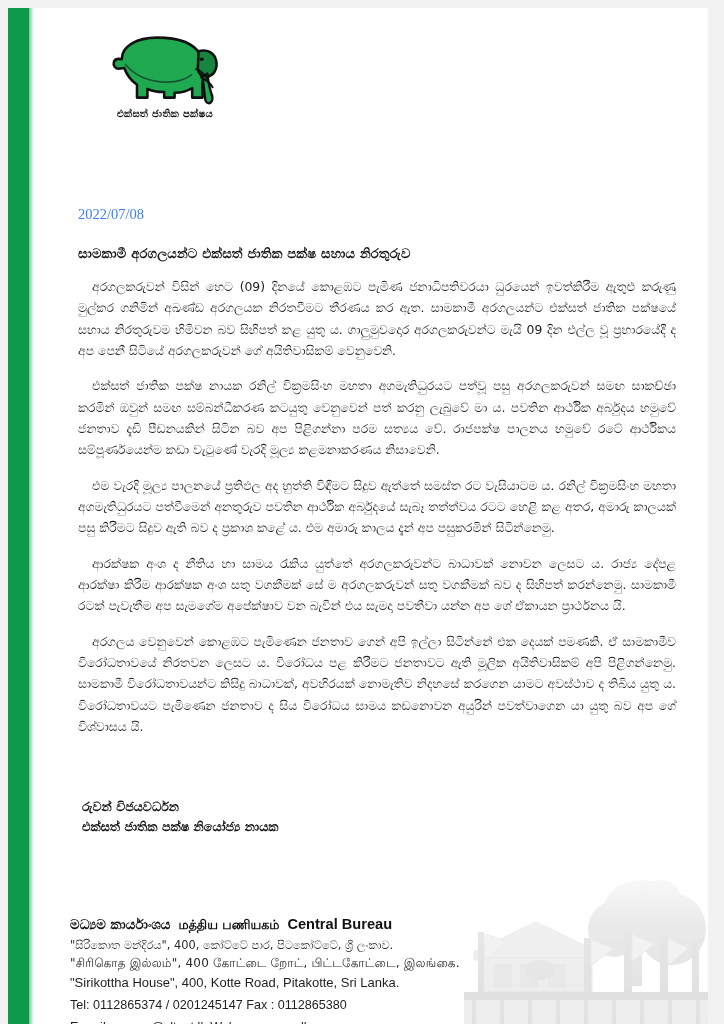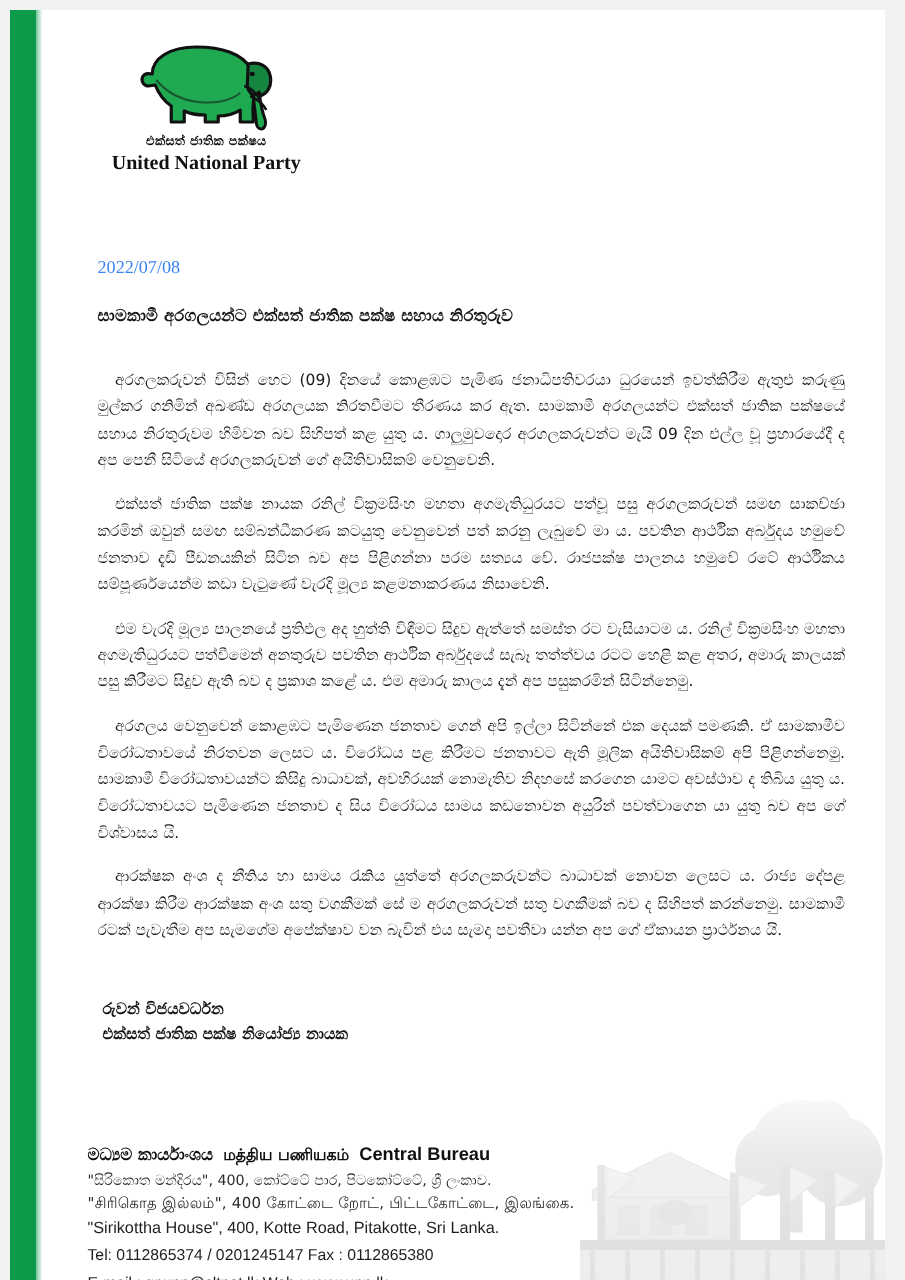--- a/index.html
+++ b/index.html
@@ -102,21 +102,21 @@
     width: 590px;
     font-family: "DejaVu Sans", sans-serif;
     font-size: 13.2px;
     font-weight: bold;
     color: #151515;
     letter-spacing: 0.15px;
   }
   .paragraphs {
     position: absolute;
     left: 44px;
-    top: 285px;
+    top: 268px;
     width: 598px;
   }
   .para {
     font-family: "DejaVu Sans", sans-serif;
     font-size: 12.4px;
     line-height: 1.72;
     color: #1b1b1b;
     text-align: justify;
     margin: 0 0 14px 0;
     text-indent: 14px;
@@ -238,33 +238,32 @@
                    C126 66, 122 62, 121 56 Z" fill="#15853f"></path>
         </g>
         <path d="M133 62 C134 72, 136 82, 139 90 C140 95, 138 99, 135 99
                  C132 99, 130 96, 130 92 C129 84, 128 74, 127 66 Z" fill="#1faa52" stroke="#111111" stroke-width="3" stroke-linejoin="round"></path>
         <path d="M124 66 C130 69, 137 74, 140 80" fill="none" stroke="#111111" stroke-width="2.6"></path>
         <path d="M118 56 C124 58, 130 63, 133 69" fill="none" stroke="#111111" stroke-width="2.4"></path>
         <ellipse cx="126" cy="44" rx="2.6" ry="2.2" fill="#111111"></ellipse>
         <path d="M30 50 C40 62, 55 70, 72 72 C88 74, 104 71, 114 63" fill="none" stroke="#111111" stroke-width="2" opacity="0.55"></path>
       </svg>
       <div class="org-si">එක්සත් ජාතික පක්ෂය</div>
-      <div class="org-en">United National Party</div>
     </div>
 
     <div class="doc-date">2022/07/08</div>
 
     <div class="doc-title">සාමකාමී අරගලයන්ට එක්සත් ජාතික පක්ෂ සහාය නිරතුරුව</div>
 
     <div class="paragraphs">
       <p class="para">අරගලකරුවන් විසින් හෙට (09) දිනයේ කොළඹට පැමිණ ජනාධිපතිවරයා ධුරයෙන් ඉවත්කිරීම ඇතුළු කරුණු මුල්කර ගනිමින් අඛණ්ඩ අරගලයක නිරතවීමට තීරණය කර ඇත. සාමකාමී අරගලයන්ට එක්සත් ජාතික පක්ෂයේ සහාය නිරතුරුවම හිමිවන බව සිහිපත් කළ යුතු ය. ගාලුමුවදොර අරගලකරුවන්ට මැයි 09 දින එල්ල වූ ප්‍රහාරයේදී ද අප පෙනී සිටියේ අරගලකරුවන් ගේ අයිතිවාසිකම් වෙනුවෙනි.</p>
       <p class="para">එක්සත් ජාතික පක්ෂ නායක රනිල් වික්‍රමසිංහ මහතා අගමැතිධුරයට පත්වූ පසු අරගලකරුවන් සමඟ සාකච්ඡා කරමින් ඔවුන් සමඟ සම්බන්ධීකරණ කටයුතු වෙනුවෙන් පත් කරනු ලැබුවේ මා ය. පවතින ආර්ථික අර්බුදය හමුවේ ජනතාව දැඩි පීඩනයකින් සිටින බව අප පිළිගන්නා පරම සත්‍යය වේ. රාජපක්ෂ පාලනය හමුවේ රටේ ආර්ථිකය සම්පූර්ණයෙන්ම කඩා වැටුණේ වැරදි මූල්‍ය කළමනාකරණය නිසාවෙනි.</p>
       <p class="para">එම වැරදි මූල්‍ය පාලනයේ ප්‍රතිඵල අද හුත්ති විඳීමට සිදුව ඇත්තේ සමස්ත රට වැසියාටම ය. රනිල් වික්‍රමසිංහ මහතා අගමැතිධුරයට පත්වීමෙන් අනතුරුව පවතින ආර්ථික අර්බුදයේ සැබෑ තත්ත්වය රටට හෙළි කළ අතර, අමාරු කාලයක් පසු කිරීමට සිදුව ඇති බව ද ප්‍රකාශ කළේ ය. එම අමාරු කාලය දැන් අප පසුකරමින් සිටින්නෙමු.</p>
+      <p class="para">ආරක්ෂක අංශ ද නීතිය හා සාමය රැකිය යුත්තේ අරගලකරුවන්ට බාධාවක් නොවන ලෙසට ය. රාජ්‍ය දේපළ ආරක්ෂා කිරීම ආරක්ෂක අංශ සතු වගකීමක් සේ ම අරගලකරුවන් සතු වගකීමක් බව ද සිහිපත් කරන්නෙමු. සාමකාමී රටක් පැවැතීම අප සැමගේම අපේක්ෂාව වන බැවින් එය සැමදා පවතීවා යන්න අප ගේ ඒකායන ප්‍රාර්ථනය යි.</p>
       <p class="para">අරගලය වෙනුවෙන් කොළඹට පැමිණෙන ජනතාව ගෙන් අපි ඉල්ලා සිටින්නේ එක දෙයක් පමණකි. ඒ සාමකාමීව විරෝධතාවයේ නිරතවන ලෙසට ය. විරෝධය පළ කිරීමට ජනතාවට ඇති මූලික අයිතිවාසිකම් අපි පිළිගන්නෙමු. සාමකාමී විරෝධතාවයන්ට කිසිදු බාධාවක්, අවහිරයක් නොමැතිව නිදහසේ කරගෙන යාමට අවස්ථාව ද තිබිය යුතු ය. විරෝධතාවයට පැමිණෙන ජනතාව ද සිය විරෝධය සාමය කඩනොවන අයුරින් පවත්වාගෙන යා යුතු බව අප ගේ විශ්වාසය යි.</p>
-      <p class="para">ආරක්ෂක අංශ ද නීතිය හා සාමය රැකිය යුත්තේ අරගලකරුවන්ට බාධාවක් නොවන ලෙසට ය. රාජ්‍ය දේපළ ආරක්ෂා කිරීම ආරක්ෂක අංශ සතු වගකීමක් සේ ම අරගලකරුවන් සතු වගකීමක් බව ද සිහිපත් කරන්නෙමු. සාමකාමී රටක් පැවැතීම අප සැමගේම අපේක්ෂාව වන බැවින් එය සැමදා පවතීවා යන්න අප ගේ ඒකායන ප්‍රාර්ථනය යි.</p>
     </div>
 
     <div class="signature">
       <div>රුවන් විජයවර්ධන</div>
       <div>එක්සත් ජාතික පක්ෂ නියෝජ්‍ය නායක</div>
     </div>
 
     <div class="footer">
       <div class="footer-title">
         <span class="ft-si">මධ්‍යම කාර්යාංශය</span>

